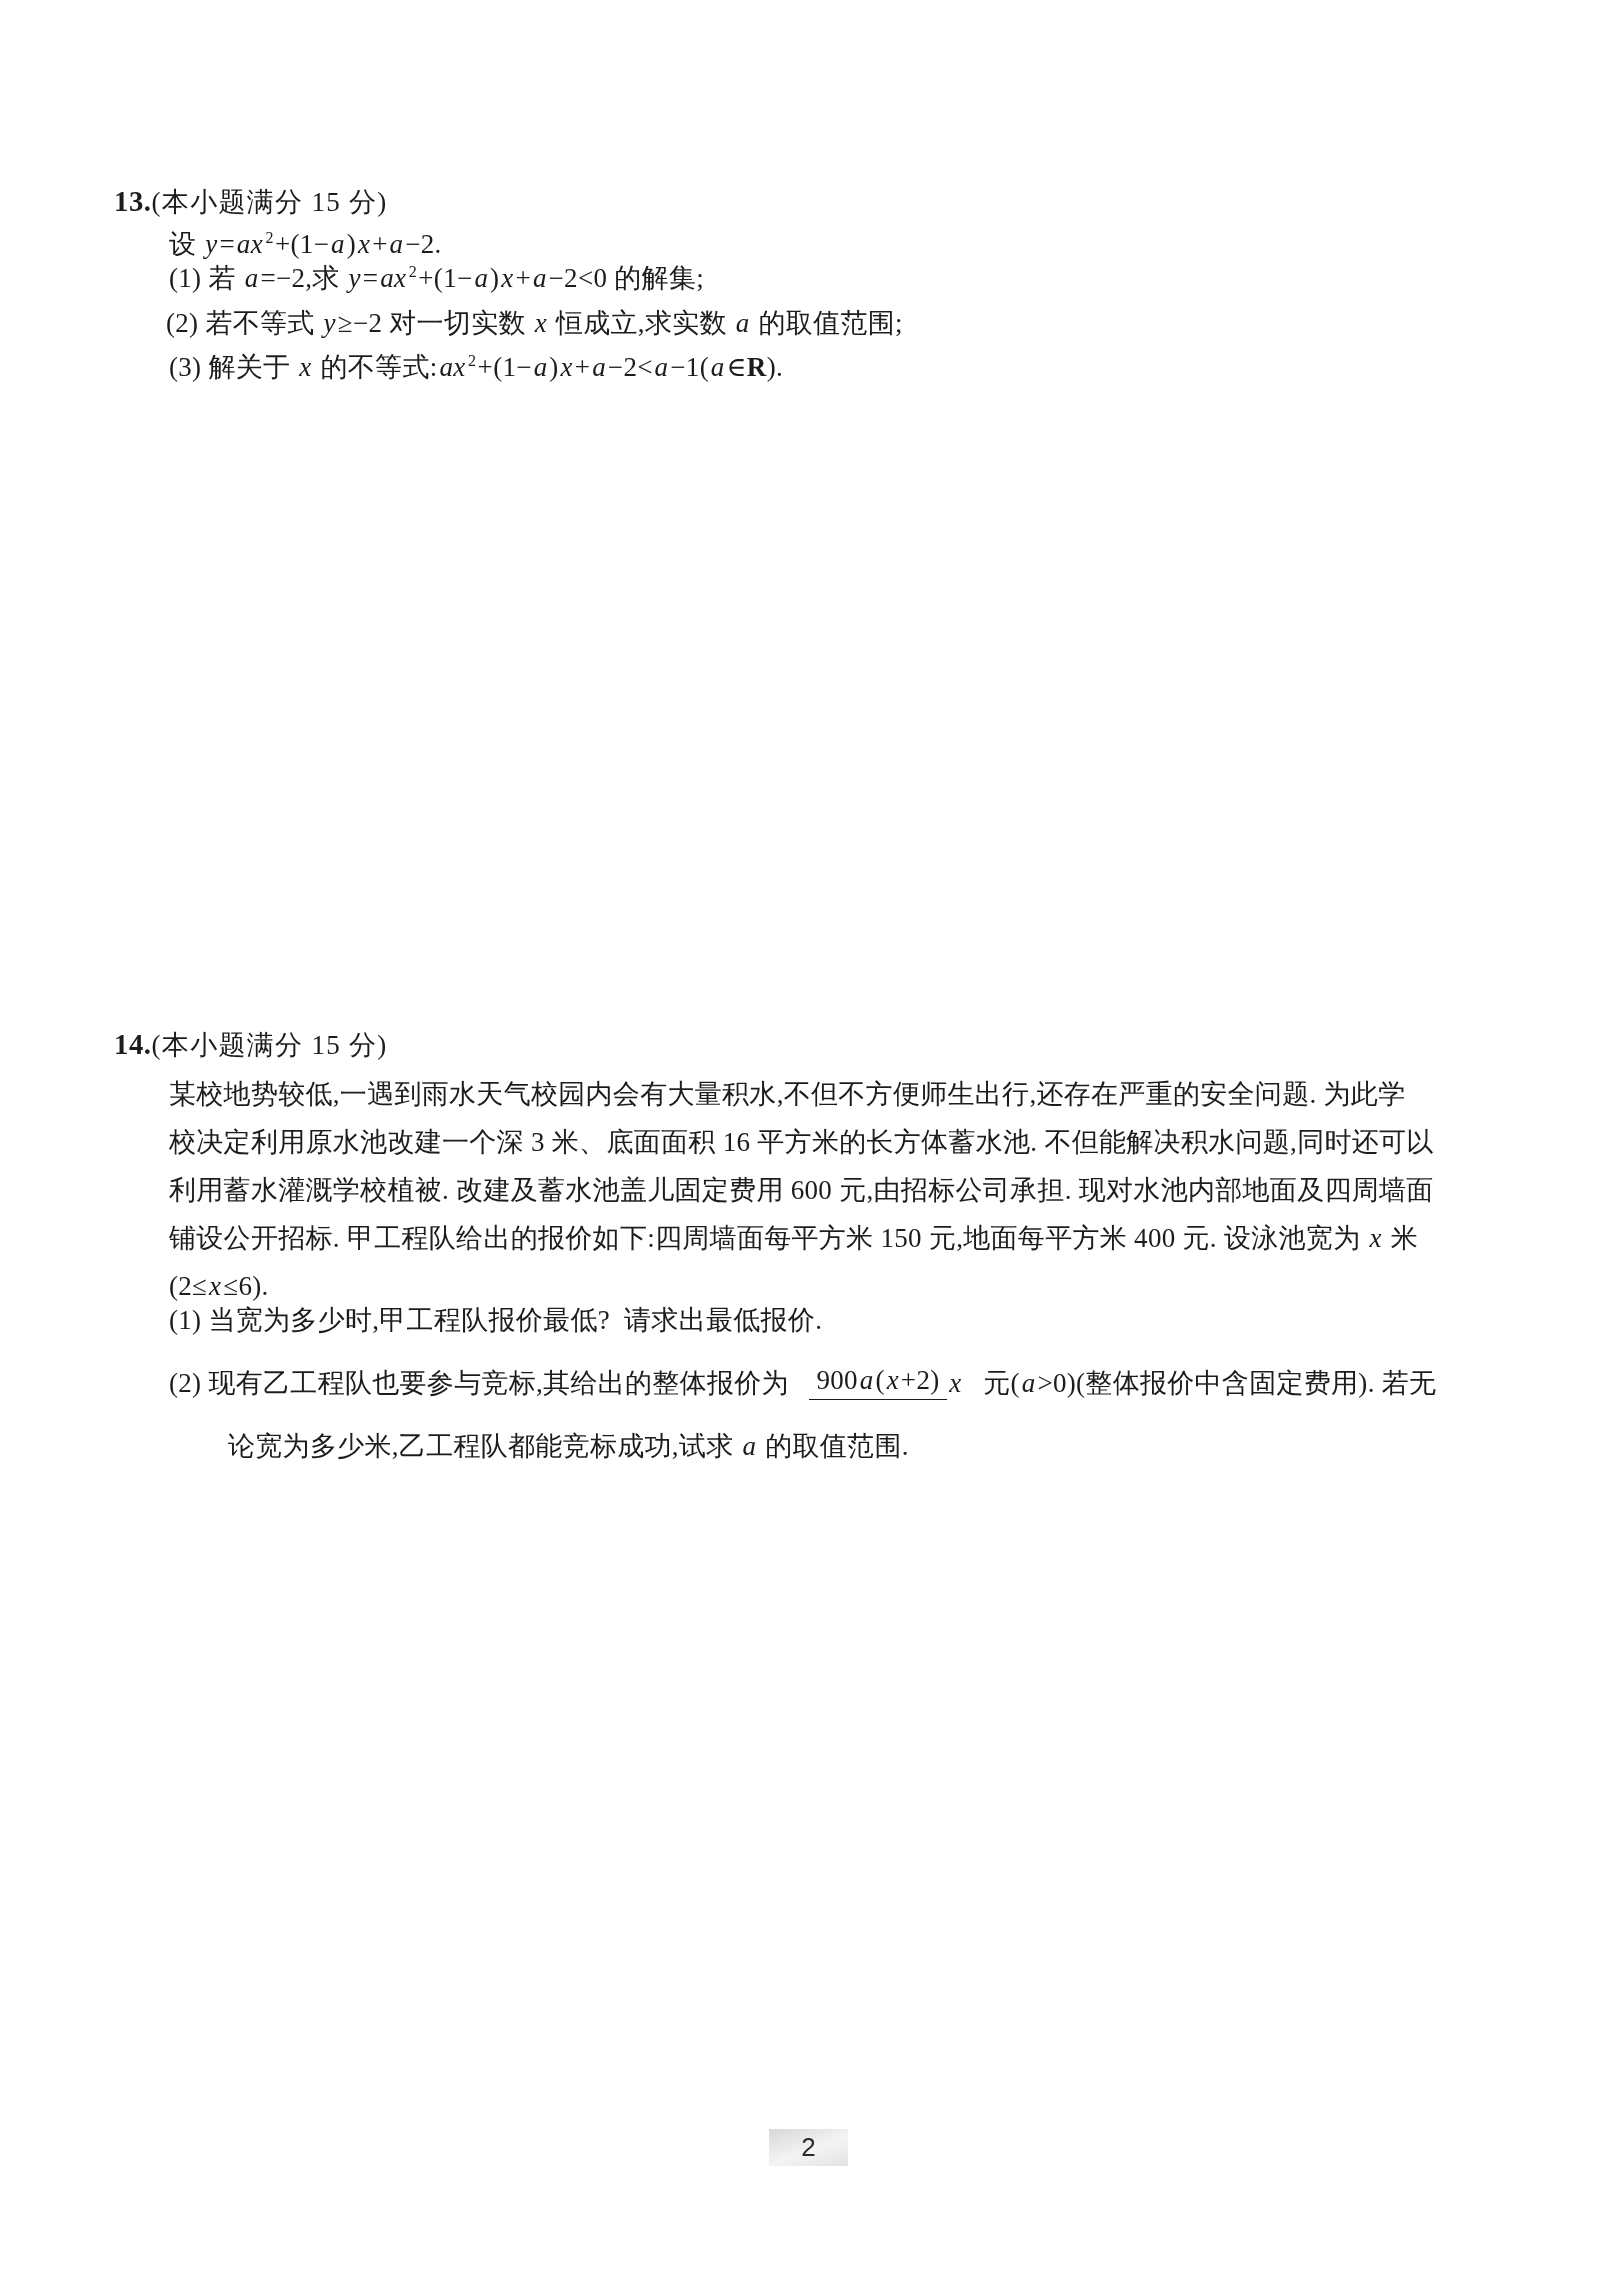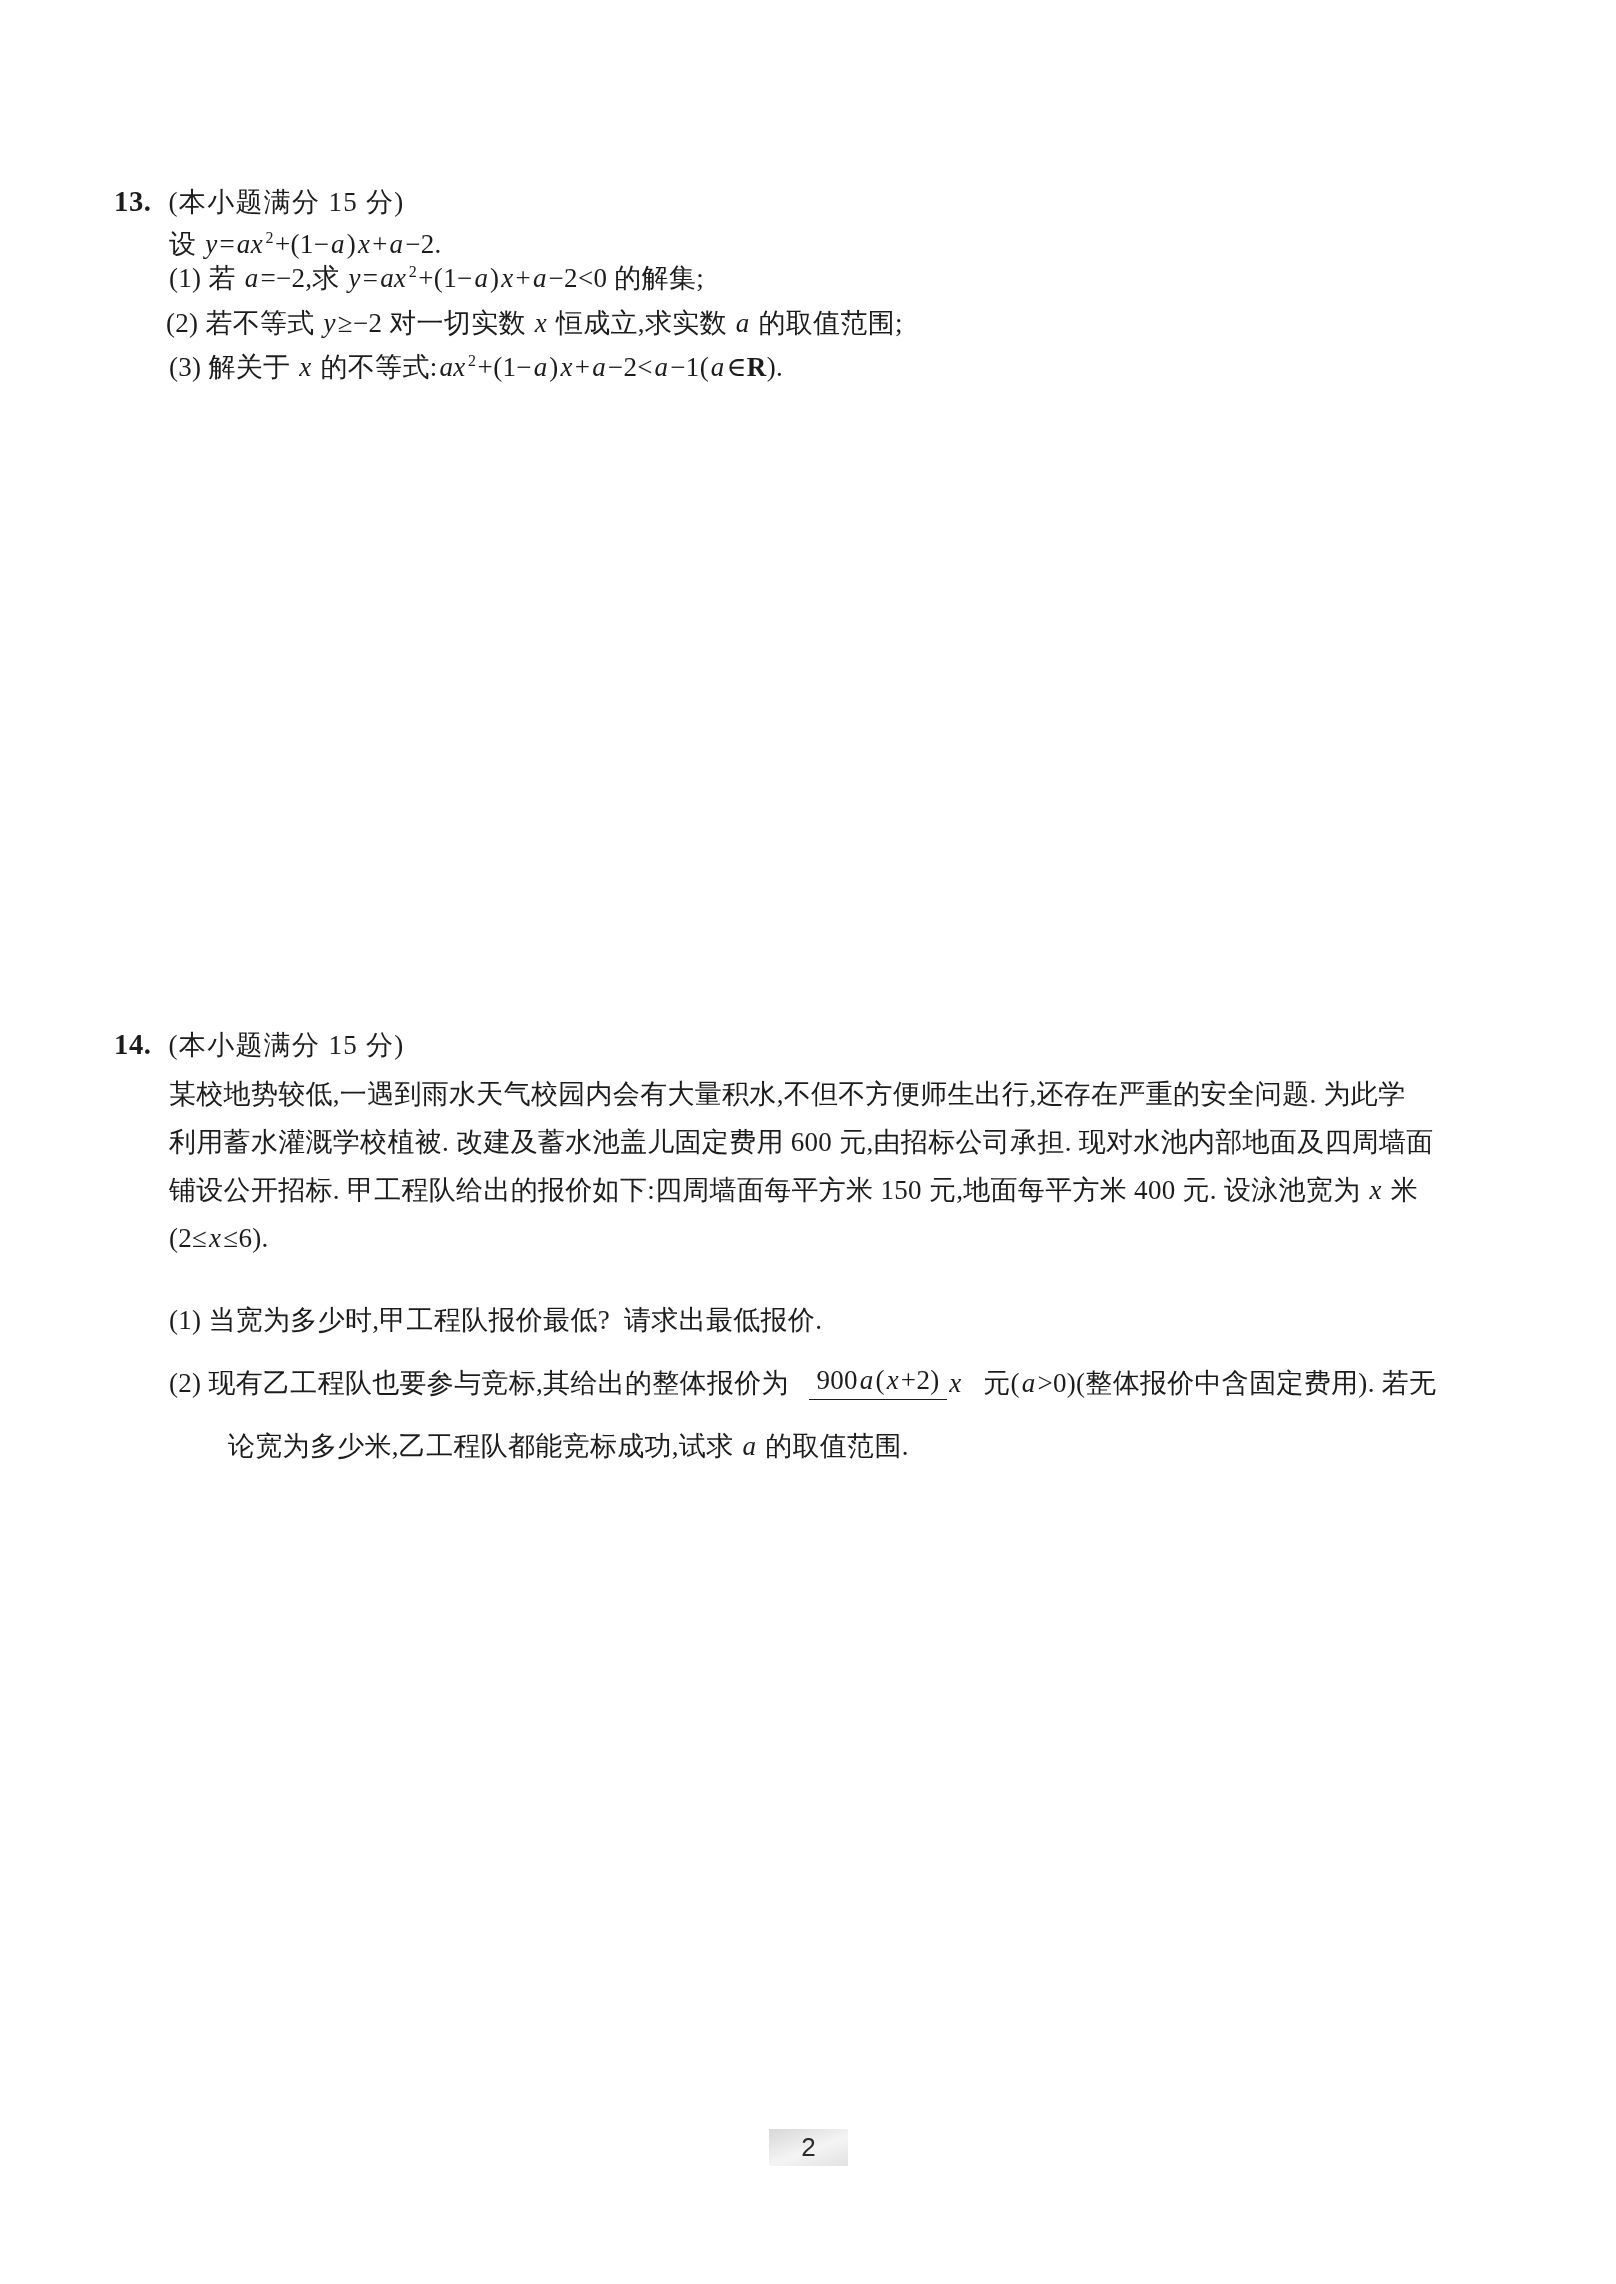--- a/index.html
+++ b/index.html
@@ -11,21 +11,21 @@
     color:#1c1c1c;
     font-family:"Liberation Serif","DejaVu Serif",serif;
     font-size:27px;
     overflow:hidden;
     border-radius:25px;
   }
   .abs{position:absolute;}
   .line{white-space:pre;}
   .prob-head{display:flex;align-items:baseline;}
   .prob-num{font-weight:bold;font-size:28.6px;letter-spacing:0.6px;}
-  .score-note{margin-left:17px;letter-spacing:1.3px;}
+  .score-note{letter-spacing:1.3px;}
   .pline{height:48px;line-height:48px;white-space:pre;letter-spacing:0.3px;}
   .item{height:48px;line-height:48px;white-space:pre;letter-spacing:0.3px;}
   .mathline{letter-spacing:0.3px;}
   .seg-t{}
   .seg-i{font-style:italic;padding:0 1.9px;}
   .seg-b{font-weight:bold;}
   sup.seg-s{font-size:16px;line-height:0;margin-left:0.6px;margin-right:1.3px;}
   .fracrow{display:flex;align-items:center;height:86px;white-space:pre;letter-spacing:0.3px;}
   .frac{display:inline-flex;flex-direction:row;align-items:center;margin:0 3.9px;vertical-align:middle;}
   .frac-num{padding:0 7.8px 3.9px 7.8px;border-bottom:1.9px solid #1c1c1c;line-height:1.1;white-space:pre;}
@@ -54,20 +54,21 @@
   <div class="abs item mathline" style="left:166px;top:299px;text-align:right;"><span class="seg-t">(2) 若不等式 </span><span class="seg-i">y</span><span class="seg-t">≥−2 对一切实数 </span><span class="seg-i">x</span><span class="seg-t"> 恒成立,求实数 </span><span class="seg-i">a</span><span class="seg-t"> 的取值范围;</span></div>
   <div class="abs item mathline" style="left:169px;top:343px;"><span class="seg-t">(3) 解关于 </span><span class="seg-i">x</span><span class="seg-t"> 的不等式:</span><span class="seg-i">ax</span><sup class="seg-s">2</sup><span class="seg-t">+(1−</span><span class="seg-i">a</span><span class="seg-t">)</span><span class="seg-i">x</span><span class="seg-t">+</span><span class="seg-i">a</span><span class="seg-t">−2&lt;</span><span class="seg-i">a</span><span class="seg-t">−1(</span><span class="seg-i">a</span><span class="seg-t">∈</span><span class="seg-b">R</span><span class="seg-t">).</span></div>
 
   <div class="abs prob-head" style="left:114px;top:1027px;">
     <span class="prob-num">14.</span>
     <span class="score-note">(本小题满分 15 分)</span>
   </div>
 
   <div class="abs" style="left:169px;top:1070px;">
     <div class="pline"><span class="seg-t">某校地势较低,一遇到雨水天气校园内会有大量积水,不但不方便师生出行,还存在严重的安全问题. 为此学</span></div>
+    <div class="pline"><span class="seg-t">校决定利用原水池改建一个深 3 米、底面面积 16 平方米的长方体蓄水池. 不但能解决积水问题,同时还可以</span></div>
     <div class="pline"><span class="seg-t">利用蓄水灌溉学校植被. 改建及蓄水池盖儿固定费用 600 元,由招标公司承担. 现对水池内部地面及四周墙面</span></div>
     <div class="pline"><span class="seg-t">铺设公开招标. 甲工程队给出的报价如下:四周墙面每平方米 150 元,地面每平方米 400 元. 设泳池宽为 </span><span class="seg-i">x</span><span class="seg-t"> 米</span></div>
     <div class="pline"><span class="seg-t">(2≤</span><span class="seg-i">x</span><span class="seg-t">≤6).</span></div>
   </div>
 
   <div class="abs item" style="left:169px;top:1296px;text-align:right;"><span class="seg-t">(1) 当宽为多少时,甲工程队报价最低?  请求出最低报价.</span></div>
 
   <div class="abs fracrow" style="left:169px;top:1340px;gap:16px;">
     <span><span class="seg-t">(2) 现有乙工程队也要参与竞标,其给出的整体报价为</span></span>
     <span class="frac">

